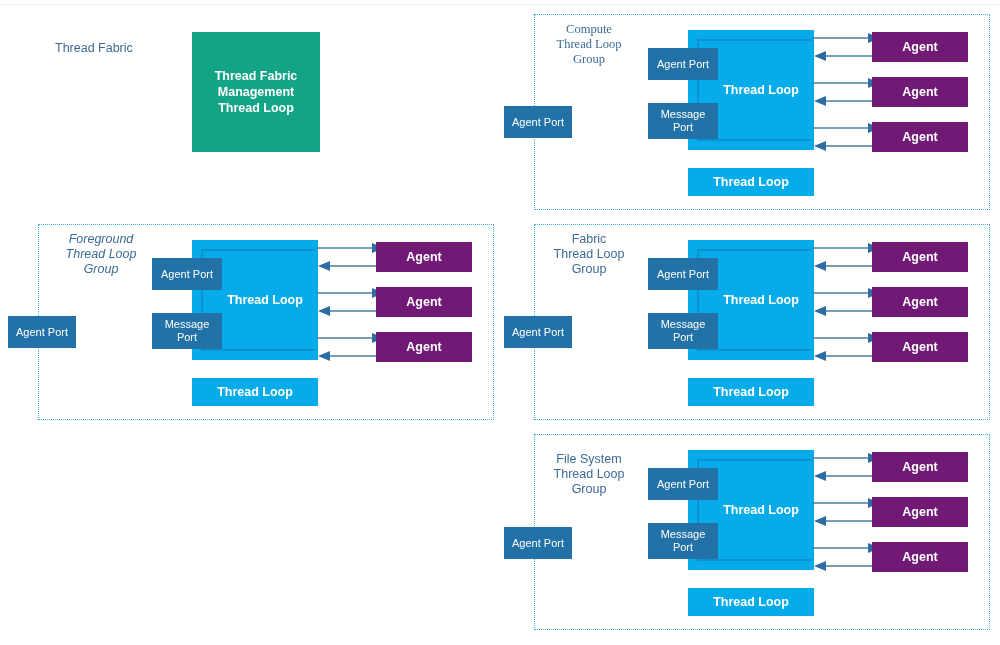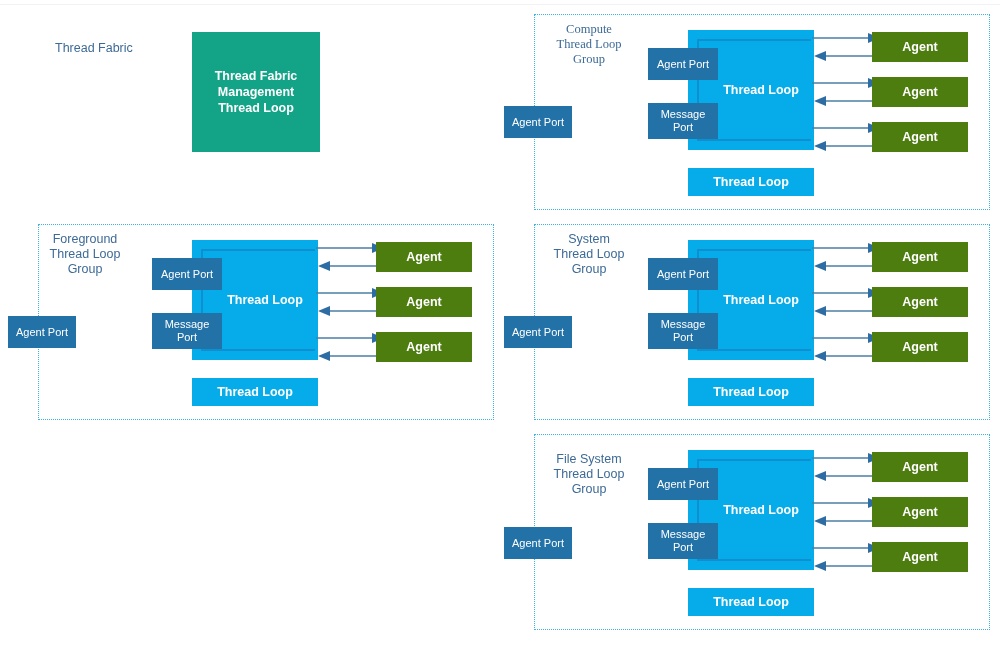--- a/index.html
+++ b/index.html
@@ -121,21 +121,21 @@
     align-items: center;
     justify-content: center;
     text-align: center;
     white-space: pre-line;
     box-sizing: border-box;
   }
 
   
   .agent-box {
     position: absolute;
-    background: #4d7c0f;
+    background: #701a75;
     color: #ffffff;
     font-size: 12.5px;
     font-weight: bold;
     display: flex;
     align-items: center;
     justify-content: center;
     box-sizing: border-box;
   }
 
   
@@ -198,21 +198,21 @@
   </svg>
 
   <div class="agent-box" style="left:872px; top:32px; width:96px; height:30px;">Agent</div>
   <div class="agent-box" style="left:872px; top:77px; width:96px; height:30px;">Agent</div>
   <div class="agent-box" style="left:872px; top:122px; width:96px; height:30px;">Agent</div>
 
   <div class="loop-bar" style="left:688px; top:168px; width:126px; height:28px;">Thread Loop</div>
 
   <div class="group-box" style="left:38px; top:224px; width:456px; height:196px;"></div>
 
-  <div class="group-title" style="left:32px; top:232px; width:106px;">Foreground
+  <div class="group-title" style="left:48px; top:232px; width:106px;font-style:italic;">Foreground
 Thread Loop
 Group</div>
 
   <div class="port-box" style="left:8px; top:316px; width:68px; height:32px;">Agent Port</div>
 
   <div class="loop-box" style="left:192px; top:240px; width:126px; height:120px;">
     <div class="inner-frame"></div>
     <div class="loop-label">Thread Loop</div>
   </div>
 
@@ -237,21 +237,21 @@
   </svg>
 
   <div class="agent-box" style="left:376px; top:242px; width:96px; height:30px;">Agent</div>
   <div class="agent-box" style="left:376px; top:287px; width:96px; height:30px;">Agent</div>
   <div class="agent-box" style="left:376px; top:332px; width:96px; height:30px;">Agent</div>
 
   <div class="loop-bar" style="left:192px; top:378px; width:126px; height:28px;">Thread Loop</div>
 
   <div class="group-box" style="left:534px; top:224px; width:456px; height:196px;"></div>
 
-  <div class="group-title" style="left:536px; top:232px; width:106px;">System
+  <div class="group-title" style="left:536px; top:232px; width:106px;">Fabric
 Thread Loop
 Group</div>
 
   <div class="port-box" style="left:504px; top:316px; width:68px; height:32px;">Agent Port</div>
 
   <div class="loop-box" style="left:688px; top:240px; width:126px; height:120px;">
     <div class="inner-frame"></div>
     <div class="loop-label">Thread Loop</div>
   </div>
 

